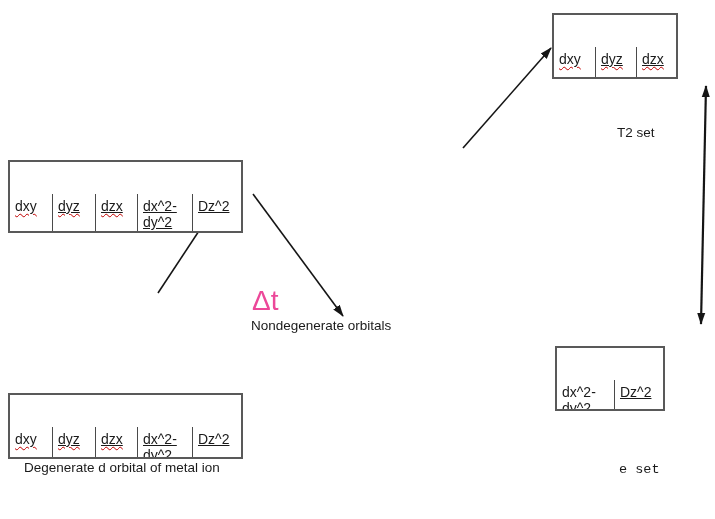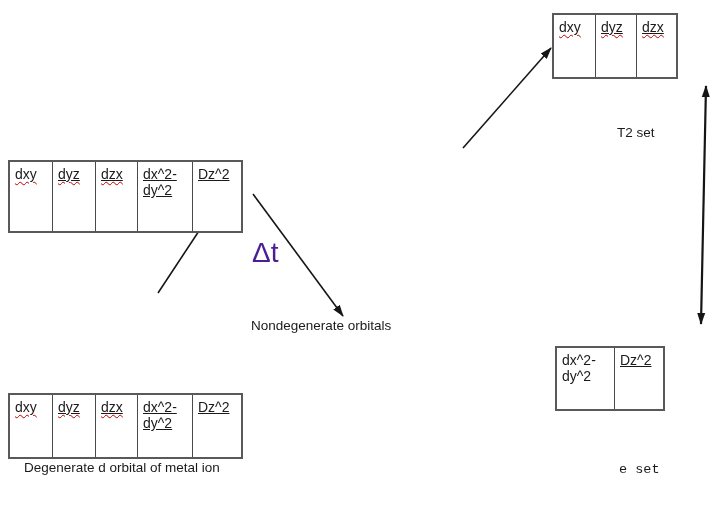--- a/index.html
+++ b/index.html
@@ -24,38 +24,40 @@
     box-sizing: border-box;
     border: 2px solid #595959;
     background: #ffffff;
   }
   .cell {
     box-sizing: border-box;
     padding: 4px 0 0 5px;
     font-size: 14px;
     line-height: 1.15;
     overflow: hidden;
+    margin-top: 32px;
   }
   .cell + .cell { border-left: 1.5px solid #4a4a4a; text-decoration: underline; }
   .sq {
     text-decoration: underline;
     text-decoration-style: wavy;
     text-decoration-color: #c00000;
     text-decoration-thickness: 1px;
     text-underline-offset: 2px;
   }
   .lbl {
     position: absolute;
     white-space: nowrap;
     font-size: 13.5px;
     color: #1a1a1a;
   }
   .delta {
     font-size: 28px;
-    color: #4c1d95;
+    color: #ec4899;
+    margin-top: 48px;
   }
 </style>
 </head>
 <body>
 
 <div class="canvas">
 
   <svg class="arrows" width="715" height="519" viewBox="0 0 715 519">
     <defs>
       <marker id="ah" markerUnits="userSpaceOnUse" markerWidth="13" markerHeight="10" refX="11" refY="5" orient="auto-start-reverse">

